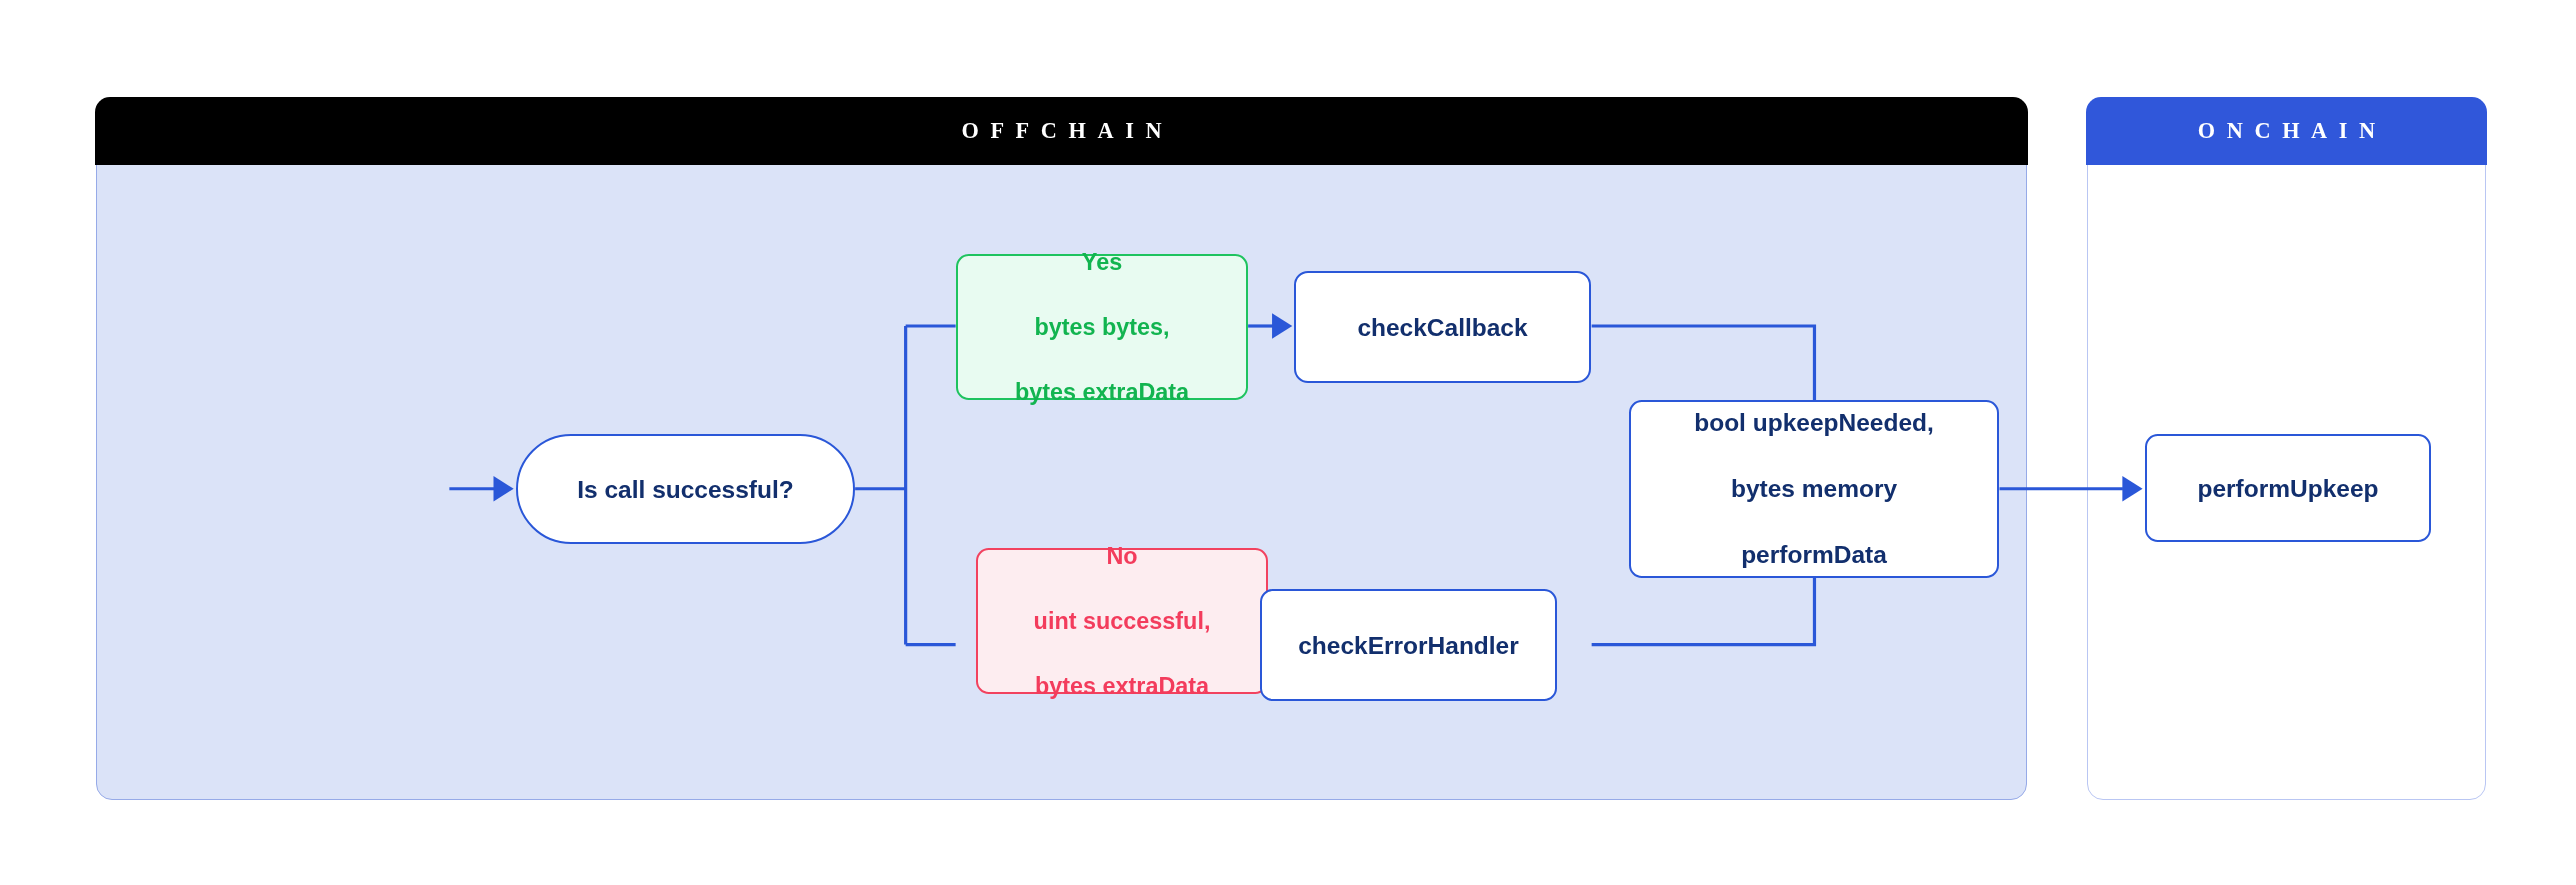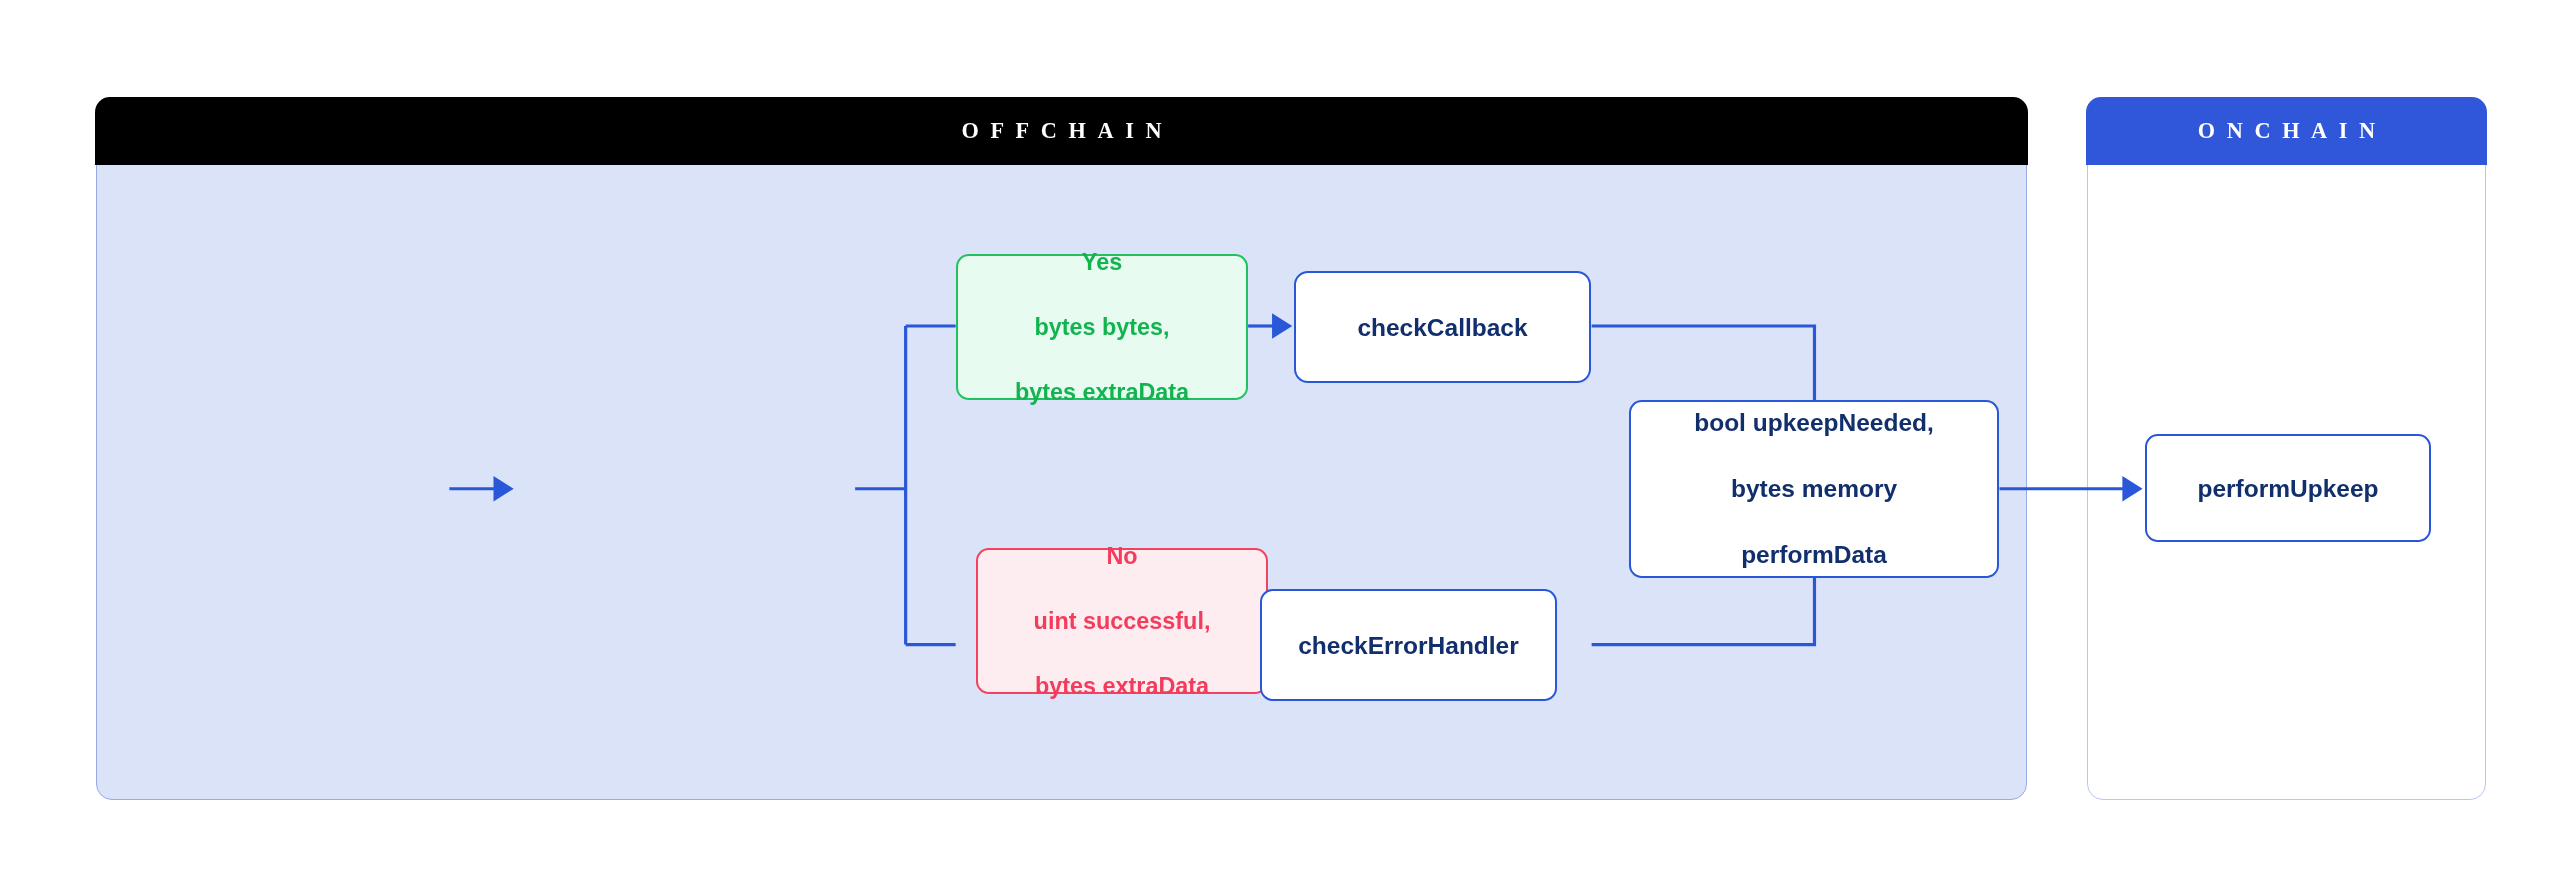--- a/index.html
+++ b/index.html
@@ -131,20 +131,23 @@
     </g>
     <g fill="#2a57d8" stroke="none">
       <polygon points="966,919 928,895 928,943"></polygon>
       <polygon points="2430,613 2392,589 2392,637"></polygon>
       <polygon points="2430,1212 2392,1188 2392,1236"></polygon>
       <polygon points="4029,919 3991,895 3991,943"></polygon>
     </g>
   </svg>
 
 
+  <div class="node node-pill" style="left:516px; top:434px; width:339px; height:110px;">
+    <span>Is call successful?</span>
+  </div>
 
   <div class="node node-success" style="left:956px; top:254px; width:292px; height:146px;">
     <span>Yes</span>
     <span>bytes bytes,</span>
     <span>bytes extraData</span>
   </div>
 
   <div class="node node-error" style="left:956px; top:548px; width:292px; height:146px;margin-left:20px;">
     <span>No</span>
     <span>uint successful,</span>

